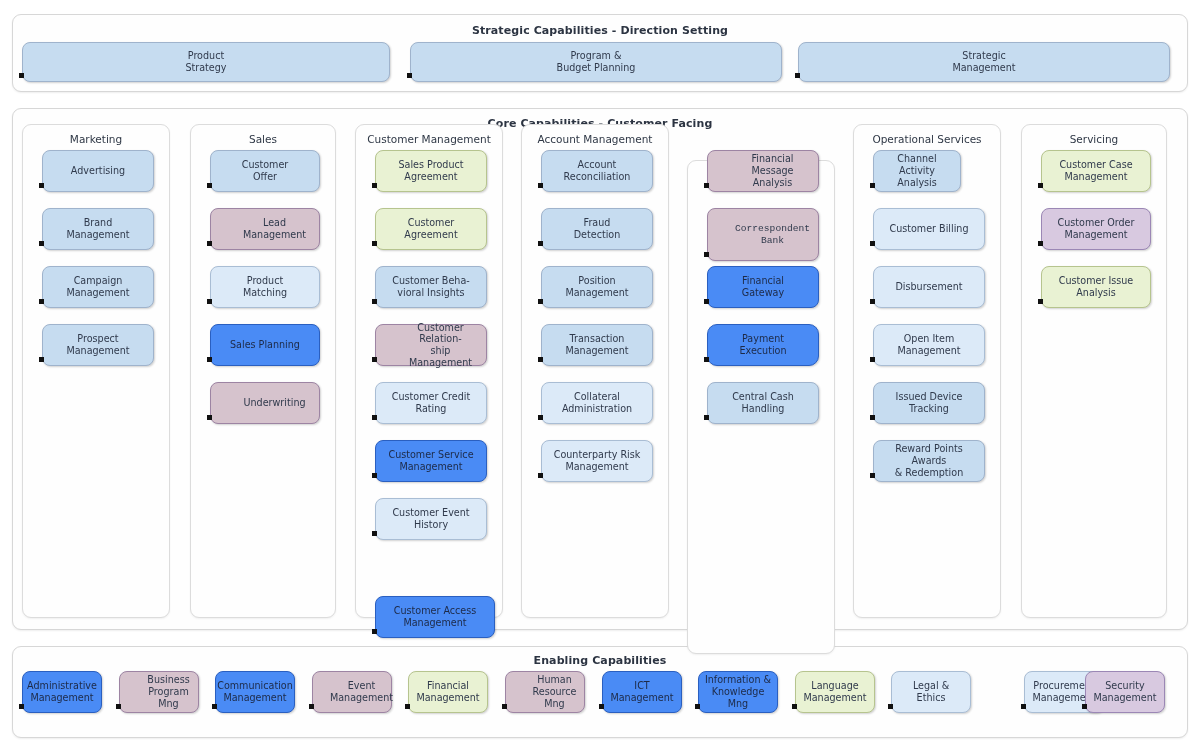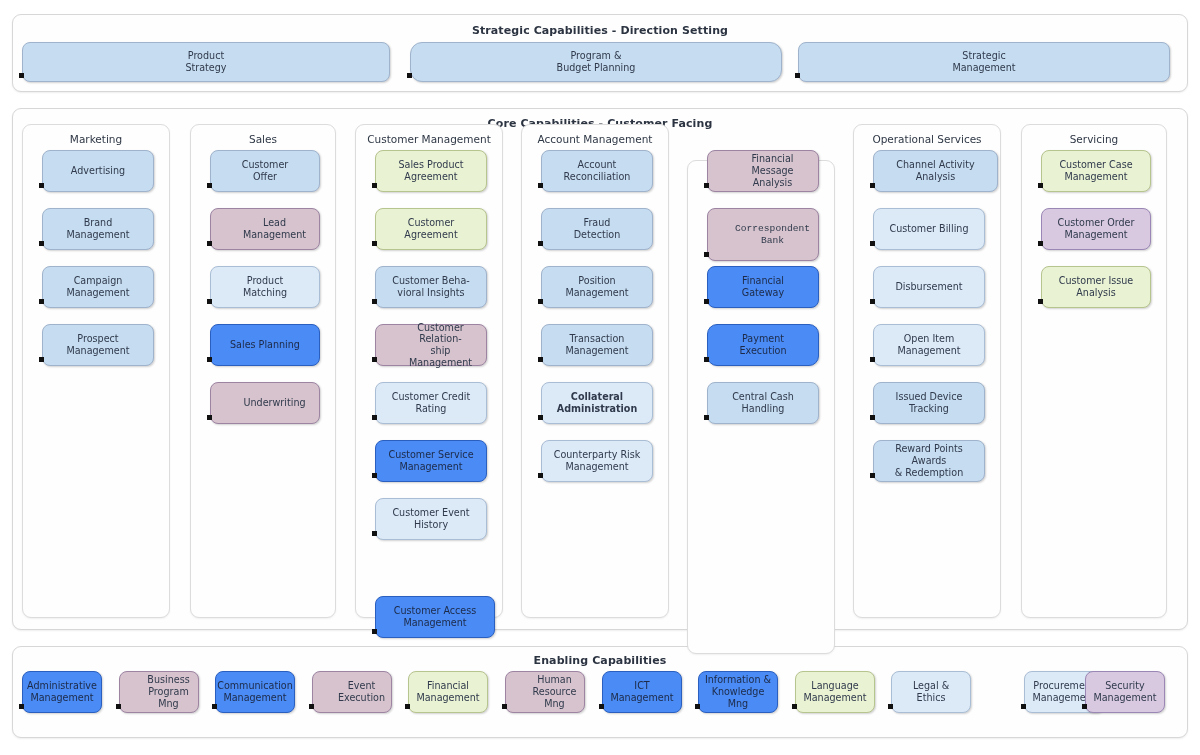--- a/index.html
+++ b/index.html
@@ -115,21 +115,21 @@
     <div class="band-title" style="top:8px;">Core Capabilities - Customer Facing</div>
   </div>
 
   <div class="band" style="left:12px; top:646px; width:1176px; height:92px;">
     <div class="band-title" style="top:7px;">Enabling Capabilities</div>
   </div>
 
   <div id="dyn-layer">
       <div class="cap c-blue" style="left: 22px; top: 42px; width: 368px; height: 40px;"><span class="cap-label">Product
 Strategy</span></div>
-      <div class="cap c-blue" style="left: 410px; top: 42px; width: 372px; height: 40px; border-radius: 12px;"><span class="cap-label">Program &amp;
+      <div class="cap c-blue" style="left: 410px; top: 42px; width: 372px; height: 40px;"><span class="cap-label">Program &amp;
 Budget Planning</span></div>
       <div class="cap c-blue" style="left: 798px; top: 42px; width: 372px; height: 40px;"><span class="cap-label">Strategic
 Management</span></div>
       <div class="colgroup" style="left: 22px; top: 124px; width: 148px; height: 494px;">
         <div class="colgroup-title">Marketing</div>
       </div>
       <div class="cap c-blue" style="left: 42px; top: 150px; width: 112px; height: 42px;"><span class="cap-label">Advertising</span></div>
       <div class="cap c-blue" style="left: 42px; top: 208px; width: 112px; height: 42px;"><span class="cap-label">Brand
 Management</span></div>
       <div class="cap c-blue" style="left: 42px; top: 266px; width: 112px; height: 42px;"><span class="cap-label">Campaign
@@ -170,41 +170,41 @@
         <div class="colgroup-title">Account Management</div>
       </div>
       <div class="cap c-blue" style="left: 541px; top: 150px; width: 112px; height: 42px;"><span class="cap-label">Account
 Reconciliation</span></div>
       <div class="cap c-blue" style="left: 541px; top: 208px; width: 112px; height: 42px;"><span class="cap-label">Fraud
 Detection</span></div>
       <div class="cap c-blue" style="left: 541px; top: 266px; width: 112px; height: 42px;"><span class="cap-label">Position
 Management</span></div>
       <div class="cap c-blue" style="left: 541px; top: 324px; width: 112px; height: 42px;"><span class="cap-label">Transaction
 Management</span></div>
-      <div class="cap c-lightblue" style="left: 541px; top: 382px; width: 112px; height: 42px; font-weight: bold;"><span class="cap-label">Collateral
+      <div class="cap c-lightblue" style="left: 541px; top: 382px; width: 112px; height: 42px;"><span class="cap-label">Collateral
 Administration</span></div>
       <div class="cap c-lightblue" style="left: 541px; top: 440px; width: 112px; height: 42px;"><span class="cap-label">Counterparty Risk
 Management</span></div>
       <div class="colgroup" style="left: 687px; top: 124px; width: 148px; height: 494px; margin-top: 36px;">
         <div class="colgroup-title">Payments</div>
       </div>
       <div class="cap c-mauve" style="left: 707px; top: 150px; width: 112px; height: 42px;"><span class="cap-label">Financial Message
 Analysis</span></div>
       <div class="cap c-mauve" style="left: 707px; top: 208px; width: 112px; height: 53px; font-family: Liberation Mono, monospace;"><span class="cap-label">Correspondent
 Bank</span></div>
       <div class="cap c-brightblue" style="left: 707px; top: 266px; width: 112px; height: 42px;"><span class="cap-label">Financial
 Gateway</span></div>
       <div class="cap c-brightblue" style="left: 707px; top: 324px; width: 112px; height: 42px; border-radius: 10px;"><span class="cap-label">Payment
 Execution</span></div>
       <div class="cap c-blue" style="left: 707px; top: 382px; width: 112px; height: 42px;"><span class="cap-label">Central Cash
 Handling</span></div>
       <div class="colgroup" style="left: 853px; top: 124px; width: 148px; height: 494px;">
         <div class="colgroup-title">Operational Services</div>
       </div>
-      <div class="cap c-blue" style="left: 873px; top: 150px; width: 125px; height: 42px;"><span class="cap-label">Channel Activity
+      <div class="cap c-blue" style="left: 873px; top: 150px; width: 88px; height: 42px;"><span class="cap-label">Channel Activity
 Analysis</span></div>
       <div class="cap c-lightblue" style="left: 873px; top: 208px; width: 112px; height: 42px;"><span class="cap-label">Customer Billing</span></div>
       <div class="cap c-lightblue" style="left: 873px; top: 266px; width: 112px; height: 42px;"><span class="cap-label">Disbursement</span></div>
       <div class="cap c-lightblue" style="left: 873px; top: 324px; width: 112px; height: 42px;"><span class="cap-label">Open Item
 Management</span></div>
       <div class="cap c-blue" style="left: 873px; top: 382px; width: 112px; height: 42px;"><span class="cap-label">Issued Device
 Tracking</span></div>
       <div class="cap c-blue" style="left: 873px; top: 440px; width: 112px; height: 42px;"><span class="cap-label">Reward Points Awards
 &amp; Redemption</span></div>
       <div class="colgroup" style="left: 1021px; top: 124px; width: 146px; height: 494px;">
@@ -216,21 +216,21 @@
 Management</span></div>
       <div class="cap c-olive" style="left: 1041px; top: 266px; width: 110px; height: 42px;"><span class="cap-label">Customer Issue
 Analysis</span></div>
       <div class="cap c-brightblue" style="left: 22px; top: 671px; width: 80px; height: 42px;"><span class="cap-label">Administrative
 Management</span></div>
       <div class="cap c-mauve" style="left: 119px; top: 671px; width: 80px; height: 42px;"><span class="cap-label">Business
 Program Mng</span></div>
       <div class="cap c-brightblue" style="left: 215px; top: 671px; width: 80px; height: 42px;"><span class="cap-label">Communication
 Management</span></div>
       <div class="cap c-mauve" style="left: 312px; top: 671px; width: 80px; height: 42px;"><span class="cap-label">Event
-Execution</span></div>
+Management</span></div>
       <div class="cap c-olive" style="left: 408px; top: 671px; width: 80px; height: 42px;"><span class="cap-label">Financial
 Management</span></div>
       <div class="cap c-mauve" style="left: 505px; top: 671px; width: 80px; height: 42px;"><span class="cap-label">Human
 Resource Mng</span></div>
       <div class="cap c-brightblue" style="left: 602px; top: 671px; width: 80px; height: 42px;"><span class="cap-label">ICT
 Management</span></div>
       <div class="cap c-brightblue" style="left: 698px; top: 671px; width: 80px; height: 42px;"><span class="cap-label">Information &amp;
 Knowledge Mng</span></div>
       <div class="cap c-olive" style="left: 795px; top: 671px; width: 80px; height: 42px;"><span class="cap-label">Language
 Management</span></div>

